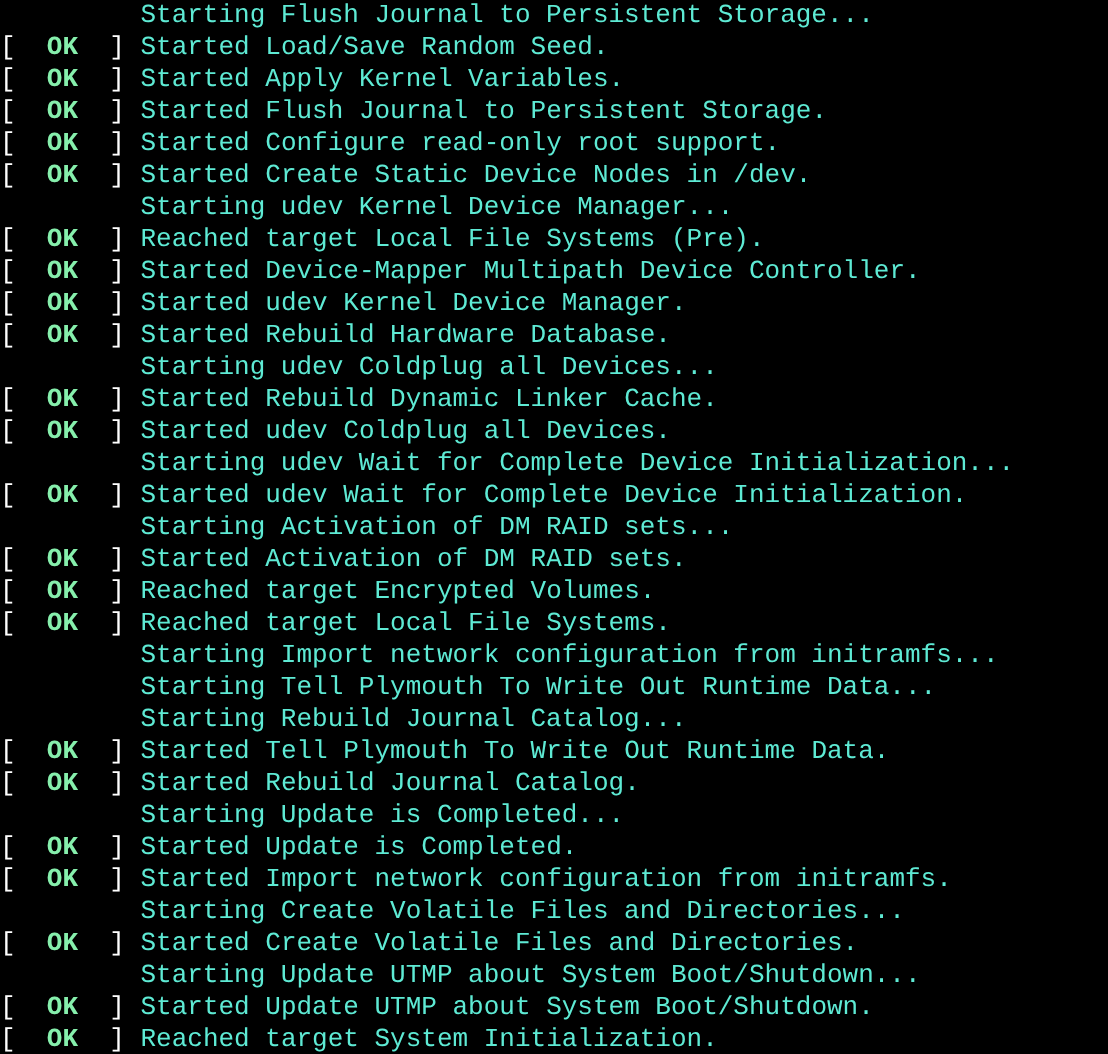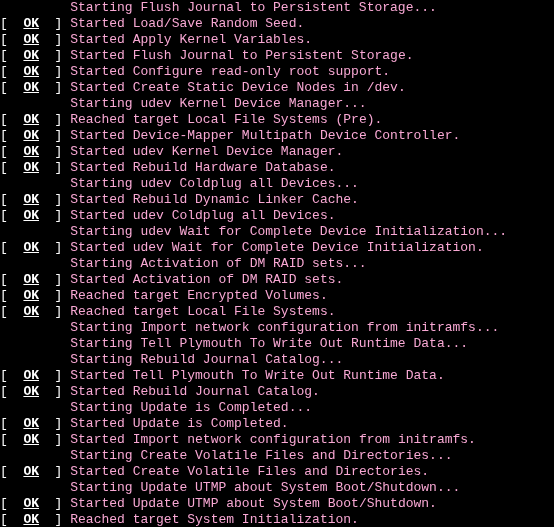--- a/index.html
+++ b/index.html
@@ -22,27 +22,26 @@
       white-space: pre;
     }
     .line {
       height: 16px;
       white-space: pre;
     }
     .bracket {
       color: #fff;
     }
     .ok {
-      color: #ffffff;
+      color: #86efac;
       font-weight: bold;
-      text-decoration: underline;
     }
     .plain {
       color: #fff;
     }
     .text {
-      color: #f9a8d4;
+      color: #5eead4;
     }
   </style>
 </head>
 <body>
 
 <div class="terminal" id="terminal"><div class="line"><span class="plain">         </span><span class="text">Starting Flush Journal to Persistent Storage...</span></div><div class="line"><span class="bracket">[  </span><span class="ok">OK</span><span class="bracket">  ] </span><span class="text">Started Load/Save Random Seed.</span></div><div class="line"><span class="bracket">[  </span><span class="ok">OK</span><span class="bracket">  ] </span><span class="text">Started Apply Kernel Variables.</span></div><div class="line"><span class="bracket">[  </span><span class="ok">OK</span><span class="bracket">  ] </span><span class="text">Started Flush Journal to Persistent Storage.</span></div><div class="line"><span class="bracket">[  </span><span class="ok">OK</span><span class="bracket">  ] </span><span class="text">Started Configure read-only root support.</span></div><div class="line"><span class="bracket">[  </span><span class="ok">OK</span><span class="bracket">  ] </span><span class="text">Started Create Static Device Nodes in /dev.</span></div><div class="line"><span class="plain">         </span><span class="text">Starting udev Kernel Device Manager...</span></div><div class="line"><span class="bracket">[  </span><span class="ok">OK</span><span class="bracket">  ] </span><span class="text">Reached target Local File Systems (Pre).</span></div><div class="line"><span class="bracket">[  </span><span class="ok">OK</span><span class="bracket">  ] </span><span class="text">Started Device-Mapper Multipath Device Controller.</span></div><div class="line"><span class="bracket">[  </span><span class="ok">OK</span><span class="bracket">  ] </span><span class="text">Started udev Kernel Device Manager.</span></div><div class="line"><span class="bracket">[  </span><span class="ok">OK</span><span class="bracket">  ] </span><span class="text">Started Rebuild Hardware Database.</span></div><div class="line"><span class="plain">         </span><span class="text">Starting udev Coldplug all Devices...</span></div><div class="line"><span class="bracket">[  </span><span class="ok">OK</span><span class="bracket">  ] </span><span class="text">Started Rebuild Dynamic Linker Cache.</span></div><div class="line"><span class="bracket">[  </span><span class="ok">OK</span><span class="bracket">  ] </span><span class="text">Started udev Coldplug all Devices.</span></div><div class="line"><span class="plain">         </span><span class="text">Starting udev Wait for Complete Device Initialization...</span></div><div class="line"><span class="bracket">[  </span><span class="ok">OK</span><span class="bracket">  ] </span><span class="text">Started udev Wait for Complete Device Initialization.</span></div><div class="line"><span class="plain">         </span><span class="text">Starting Activation of DM RAID sets...</span></div><div class="line"><span class="bracket">[  </span><span class="ok">OK</span><span class="bracket">  ] </span><span class="text">Started Activation of DM RAID sets.</span></div><div class="line"><span class="bracket">[  </span><span class="ok">OK</span><span class="bracket">  ] </span><span class="text">Reached target Encrypted Volumes.</span></div><div class="line"><span class="bracket">[  </span><span class="ok">OK</span><span class="bracket">  ] </span><span class="text">Reached target Local File Systems.</span></div><div class="line"><span class="plain">         </span><span class="text">Starting Import network configuration from initramfs...</span></div><div class="line"><span class="plain">         </span><span class="text">Starting Tell Plymouth To Write Out Runtime Data...</span></div><div class="line"><span class="plain">         </span><span class="text">Starting Rebuild Journal Catalog...</span></div><div class="line"><span class="bracket">[  </span><span class="ok">OK</span><span class="bracket">  ] </span><span class="text">Started Tell Plymouth To Write Out Runtime Data.</span></div><div class="line"><span class="bracket">[  </span><span class="ok">OK</span><span class="bracket">  ] </span><span class="text">Started Rebuild Journal Catalog.</span></div><div class="line"><span class="plain">         </span><span class="text">Starting Update is Completed...</span></div><div class="line"><span class="bracket">[  </span><span class="ok">OK</span><span class="bracket">  ] </span><span class="text">Started Update is Completed.</span></div><div class="line"><span class="bracket">[  </span><span class="ok">OK</span><span class="bracket">  ] </span><span class="text">Started Import network configuration from initramfs.</span></div><div class="line"><span class="plain">         </span><span class="text">Starting Create Volatile Files and Directories...</span></div><div class="line"><span class="bracket">[  </span><span class="ok">OK</span><span class="bracket">  ] </span><span class="text">Started Create Volatile Files and Directories.</span></div><div class="line"><span class="plain">         </span><span class="text">Starting Update UTMP about System Boot/Shutdown...</span></div><div class="line"><span class="bracket">[  </span><span class="ok">OK</span><span class="bracket">  ] </span><span class="text">Started Update UTMP about System Boot/Shutdown.</span></div><div class="line"><span class="bracket">[  </span><span class="ok">OK</span><span class="bracket">  ] </span><span class="text">Reached target System Initialization.</span></div></div>
 
 </body></html>

